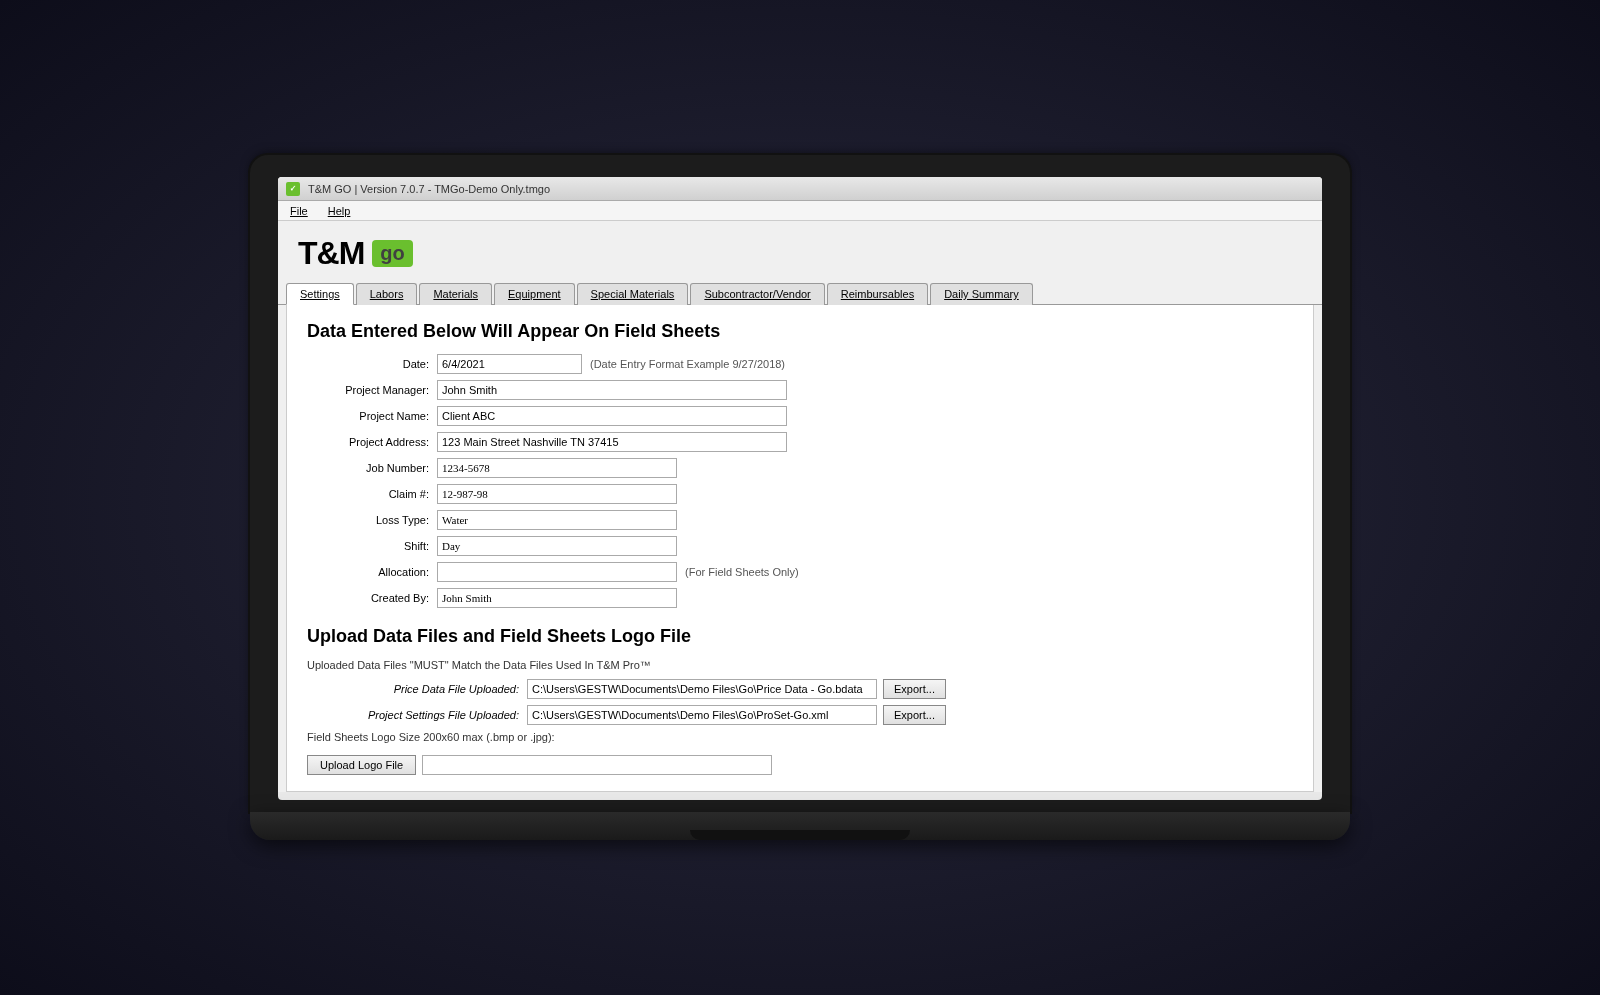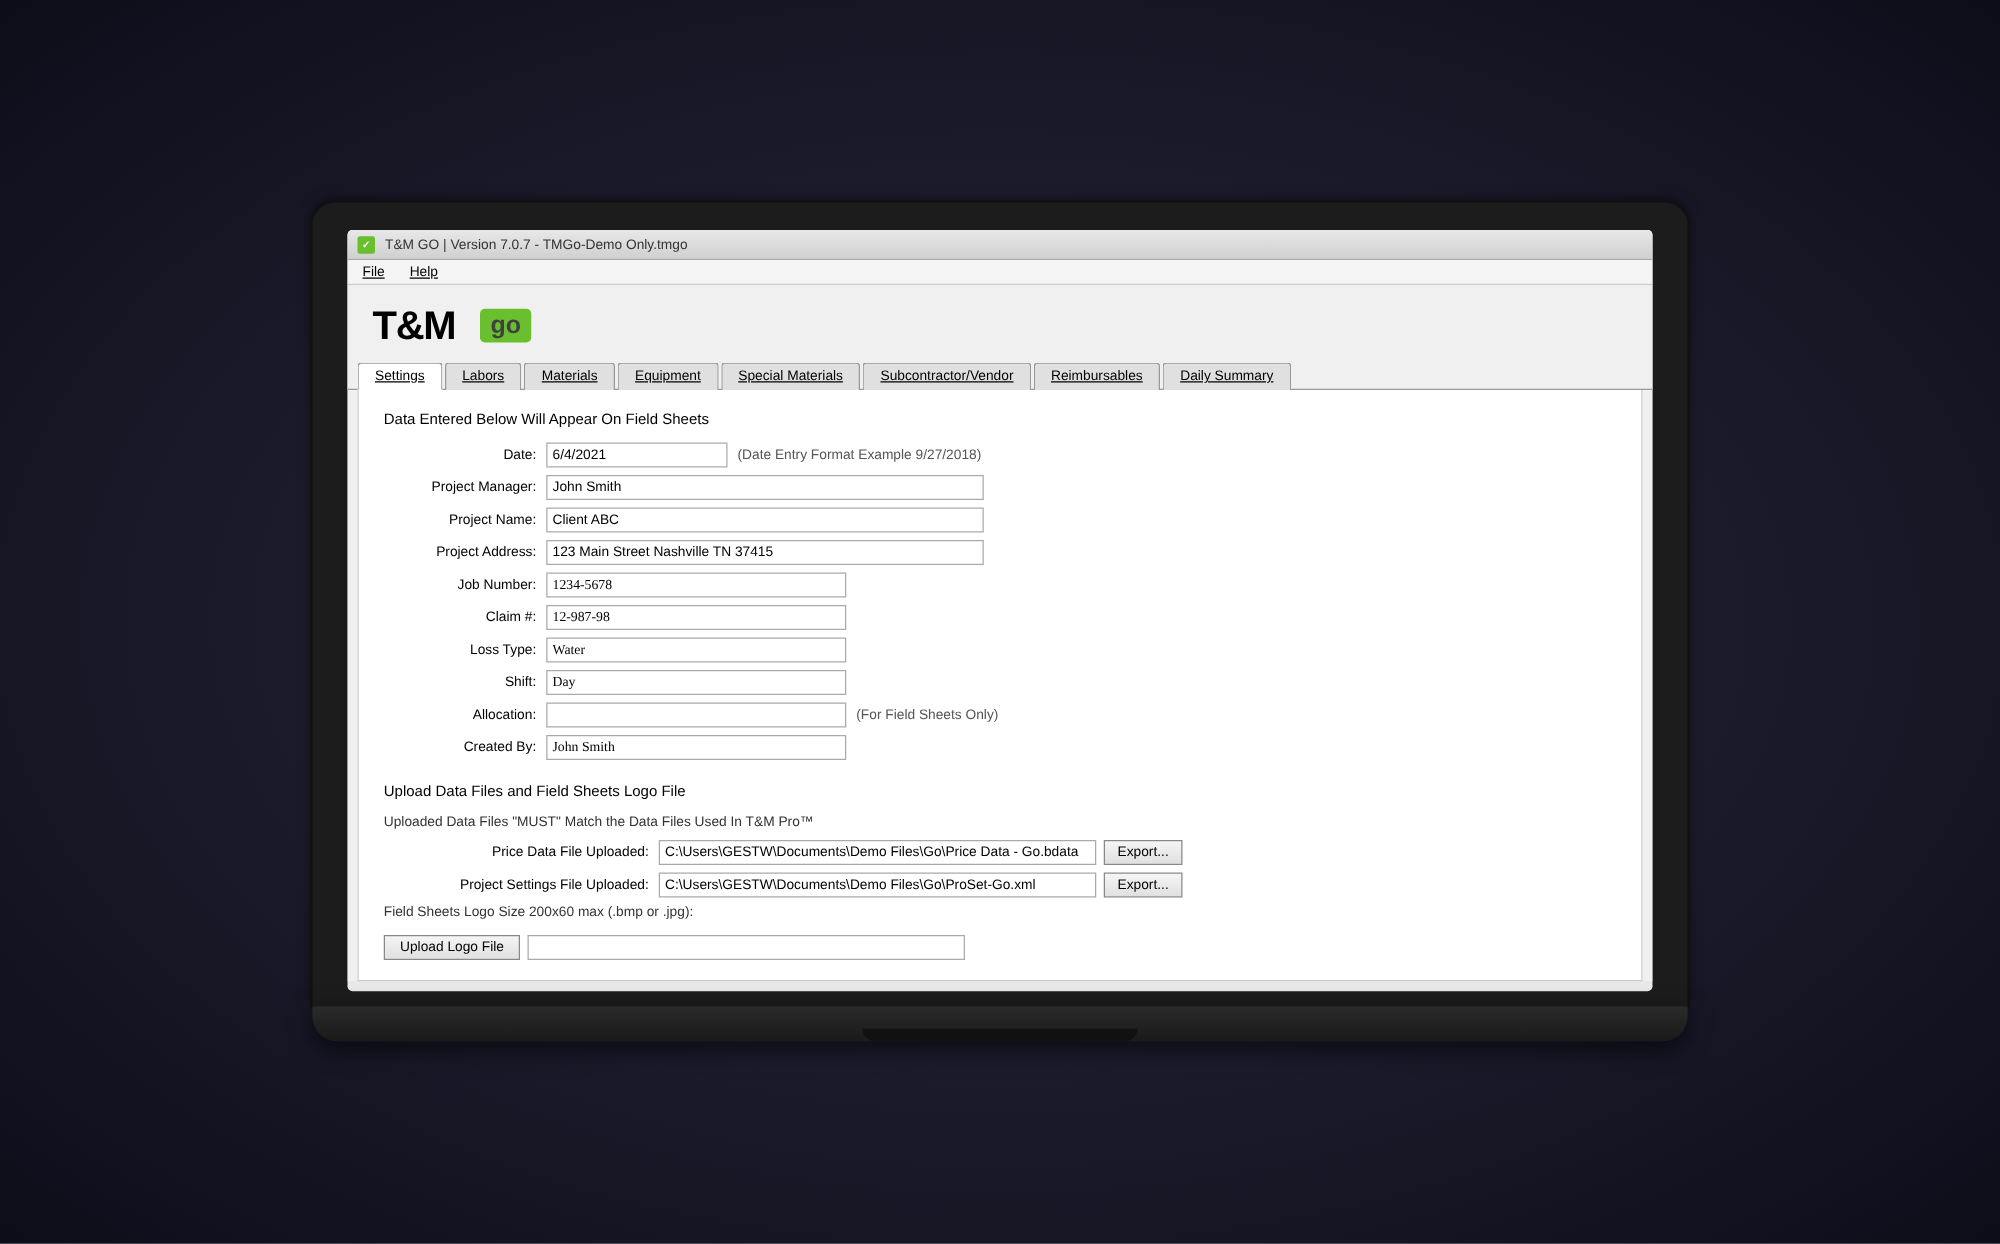--- a/index.html
+++ b/index.html
@@ -113,21 +113,21 @@
 
     
     .logo-area {
       padding: 14px 20px 10px 20px;
       background: #f0f0f0;
     }
 
     .logo-container {
       display: flex;
       align-items: center;
-      gap: 16px;
+      gap: 4px;
     }
 
     .logo-tm {
       font-size: 32px;
       font-weight: bold;
       color: #000;
       font-family: Arial, sans-serif;
       letter-spacing: -1px;
     }
 
@@ -174,22 +174,22 @@
     
     .content-area {
       background: #fff;
       padding: 16px 20px;
       border: 1px solid #ccc;
       margin: 0 8px 8px 8px;
       border-top: none;
     }
 
     .section-title {
-      font-size: 12px;
-      font-weight: normal;
+      font-size: 18px;
+      font-weight: bold;
       margin-bottom: 12px;
       color: #000;
     }
 
     .form-row {
       display: flex;
       align-items: center;
       margin-bottom: 6px;
     }
 
@@ -239,20 +239,21 @@
       margin-bottom: 6px;
     }
 
     .upload-label {
       text-align: right;
       width: 220px;
       min-width: 220px;
       padding-right: 8px;
       font-size: 11px;
       color: #000;
+      font-style: italic;
     }
 
     .upload-path {
       border: 1px solid #aaa;
       background: #fff;
       height: 20px;
       padding: 1px 4px;
       font-size: 11px;
       font-family: Arial, sans-serif;
       width: 350px;

